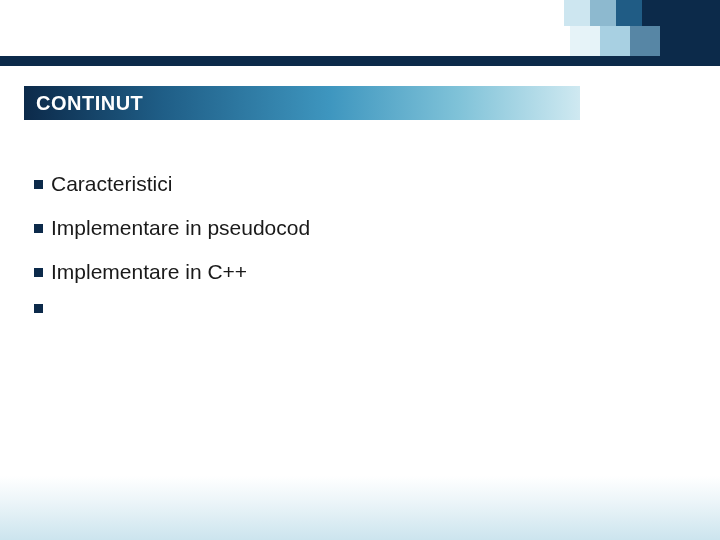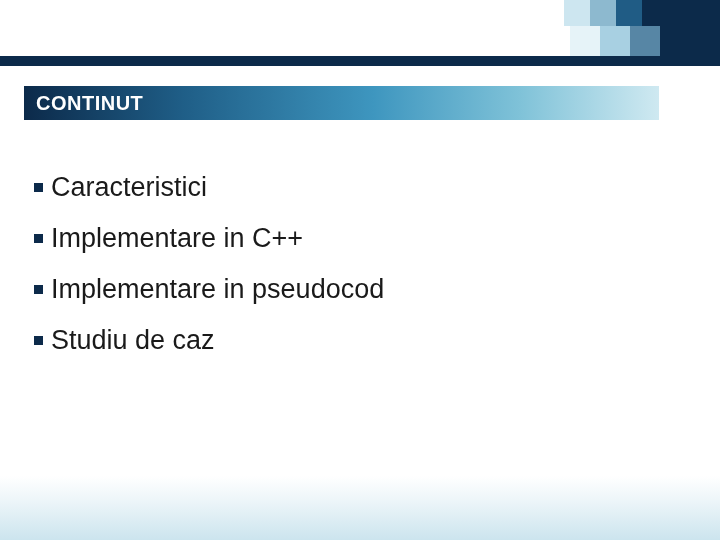--- a/index.html
+++ b/index.html
@@ -6,21 +6,21 @@
   html, body { width: 720px; height: 540px; font-family: Arial, Helvetica, sans-serif; background: #fff; overflow: hidden; }
   .slide { position: relative; width: 720px; height: 540px; background: #fff; }
   .deco { position: absolute; top: 0; right: 0; width: 320px; height: 56px; }
   .deco .row { display: flex; justify-content: flex-end; }
   .sq { display: inline-block; }
   .topbar { position: absolute; top: 56px; left: 0; width: 720px; height: 10px; background: #0c2a4a; }
   .title-bar {
     position: absolute;
     top: 86px;
     left: 24px;
-    width: 635px;
+    width: 556px;
     height: 34px;
     background: linear-gradient(90deg, #0c2a4a 0%, #1f5e87 25%, #3e96bf 55%, #7fc2d8 78%, #cfe9f1 100%);
     display: flex;
     align-items: center;
     padding-left: 12px;
   }
   .title-bar .title {
     color: #fff;
     font-weight: bold;
     font-size: 20px;
@@ -38,21 +38,21 @@
     margin-bottom: 20px;
   }
   .bullet {
     width: 9px;
     height: 9px;
     background: #0c2a4a;
     margin-right: 8px;
     flex-shrink: 0;
   }
   .item-text {
-    font-size: 27px;
+    font-size: 21px;
     color: #1a1a1a;
   }
   .footer-grad {
     position: absolute;
     left: 0;
     bottom: 0;
     width: 720px;
     height: 64px;
     background: linear-gradient(180deg, rgba(207,233,241,0) 0%, rgba(180,215,230,0.25) 40%, rgba(120,185,210,0.38) 100%);
   }
@@ -86,27 +86,26 @@
     <span class="title">CONTINUT</span>
   </div>
 
   <div class="content">
     <div class="item">
       <span class="bullet"></span>
       <span class="item-text">Caracteristici</span>
     </div>
     <div class="item">
       <span class="bullet"></span>
+      <span class="item-text">Implementare in pseudocod</span>
+    </div>
+    <div class="item">
+      <span class="bullet"></span>
       <span class="item-text">Implementare in C++</span>
     </div>
     <div class="item">
       <span class="bullet"></span>
-      <span class="item-text">Implementare in pseudocod</span>
-    </div>
-    <div class="item">
-      <span class="bullet"></span>
-      <span class="item-text">Studiu de caz</span>
     </div>
   </div>
 
   <div class="footer-grad"></div>
 
 </div>
 
 </body></html>

